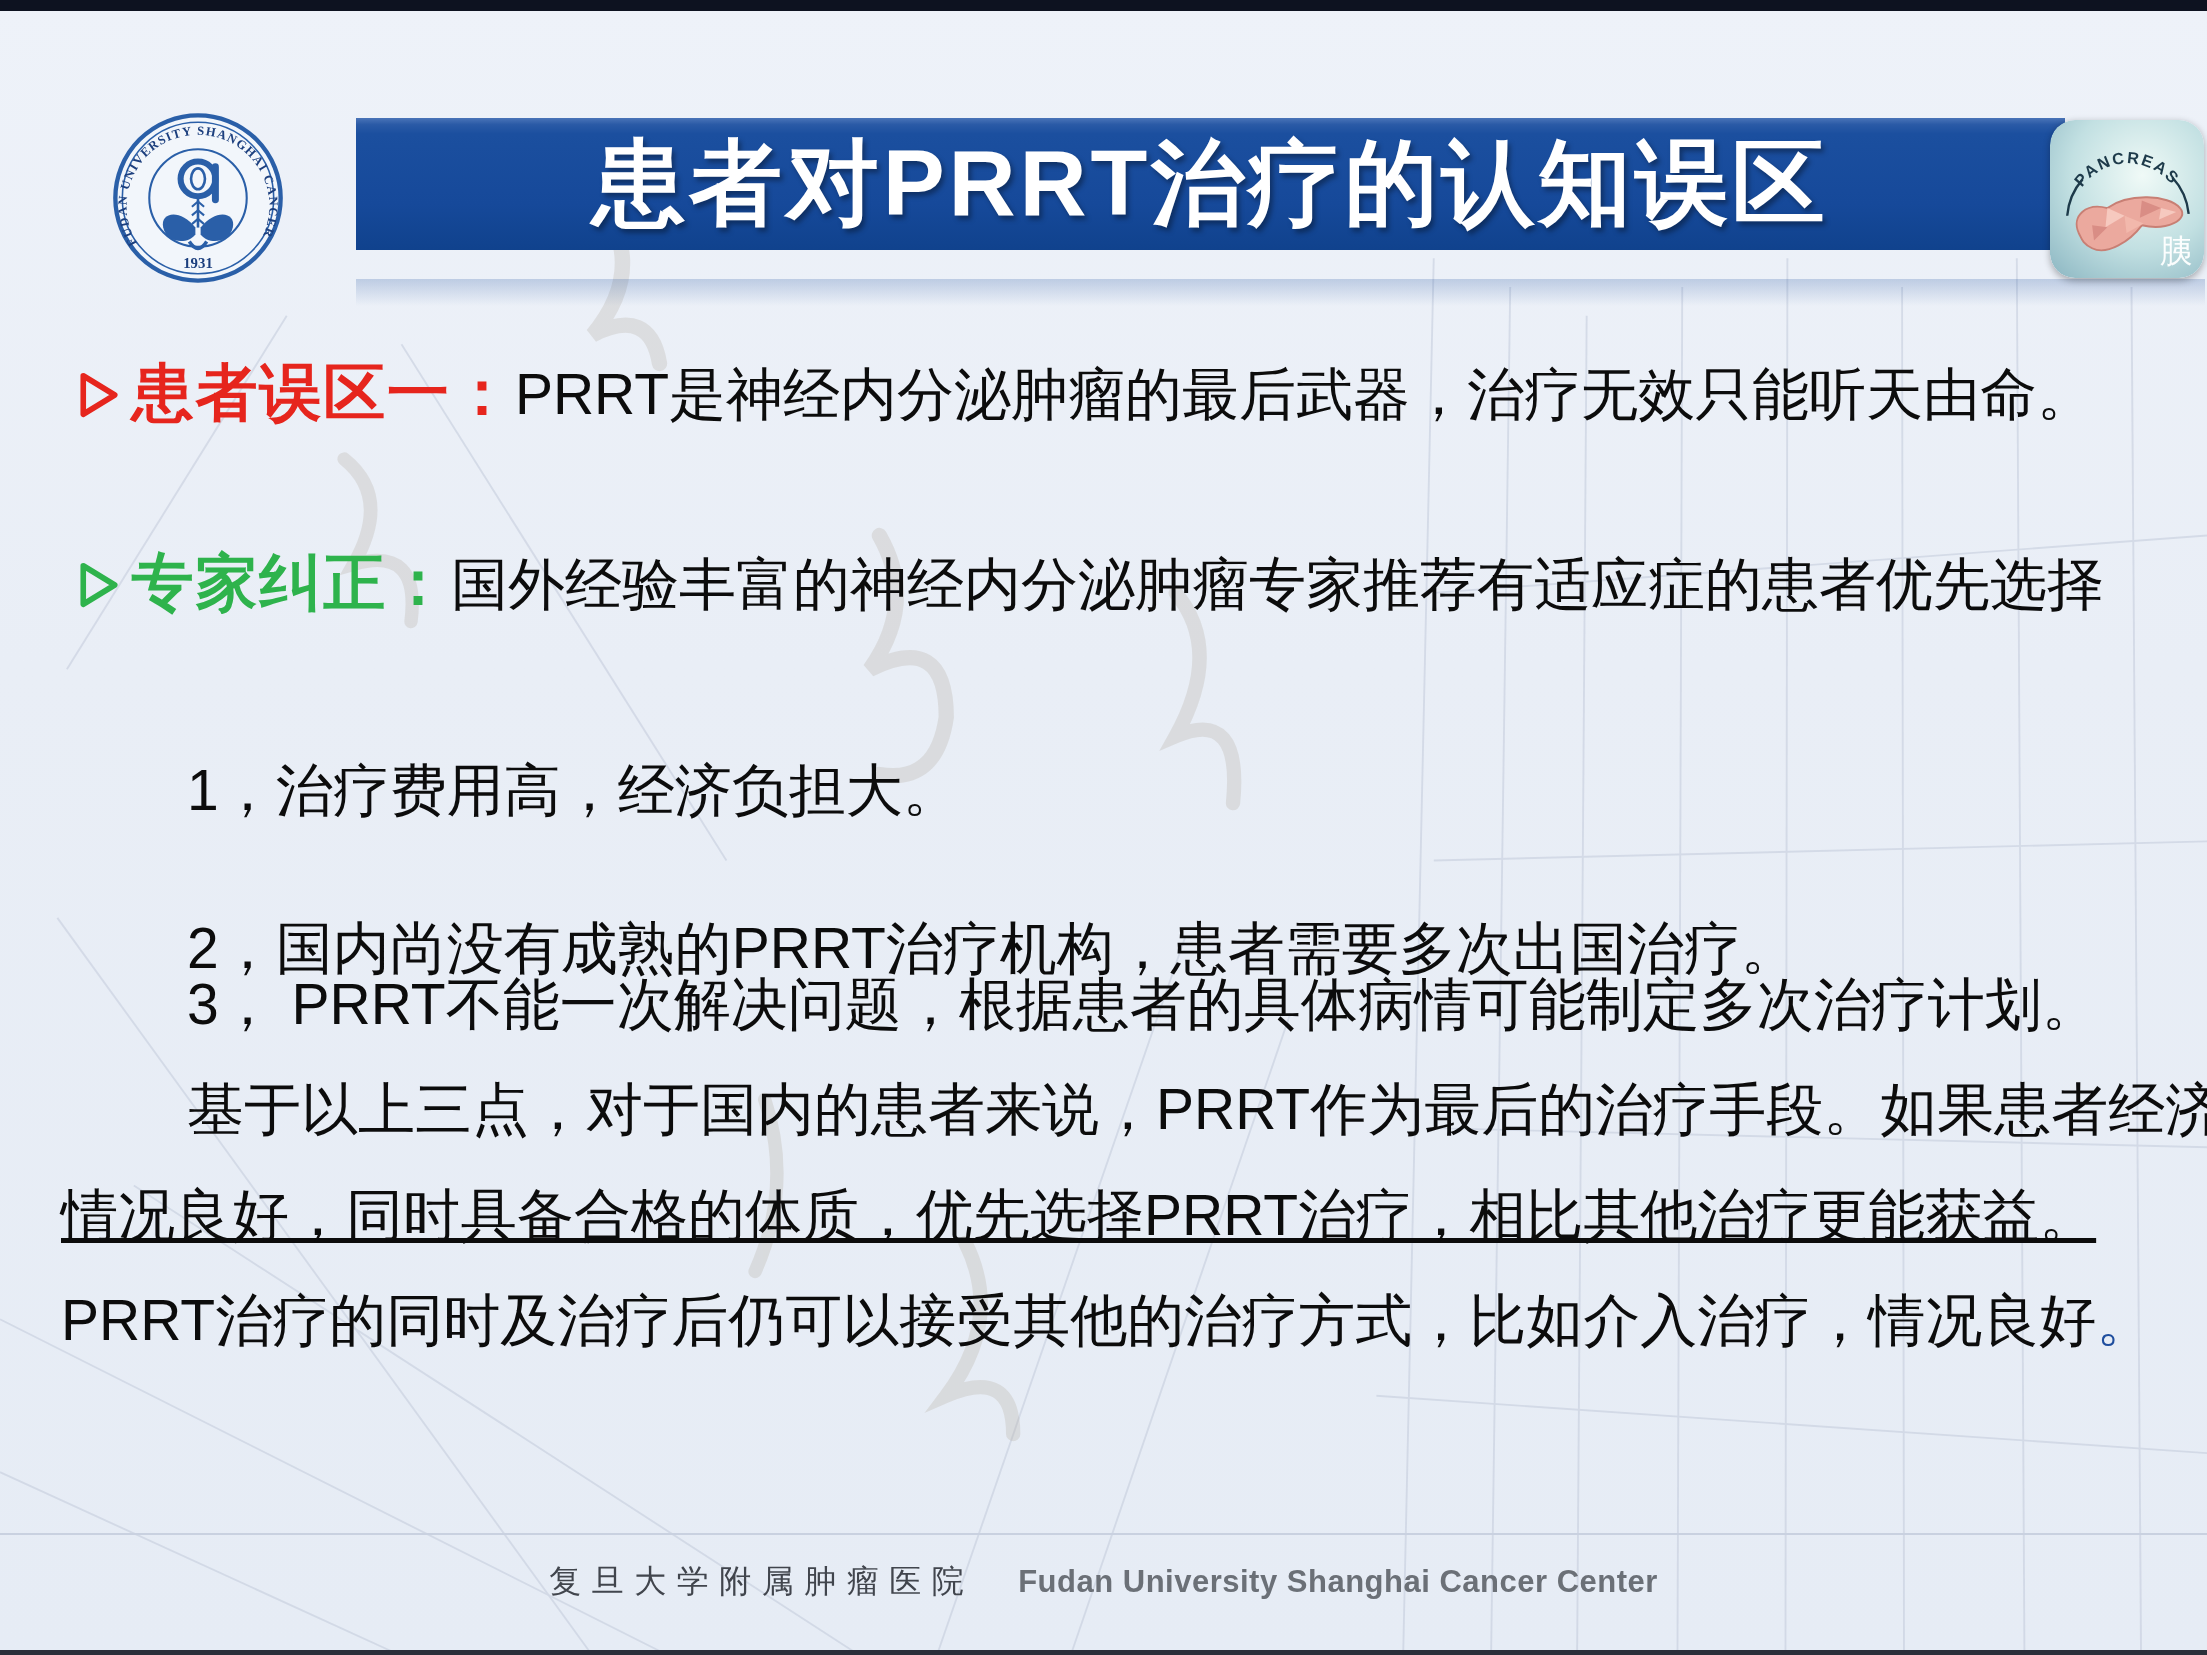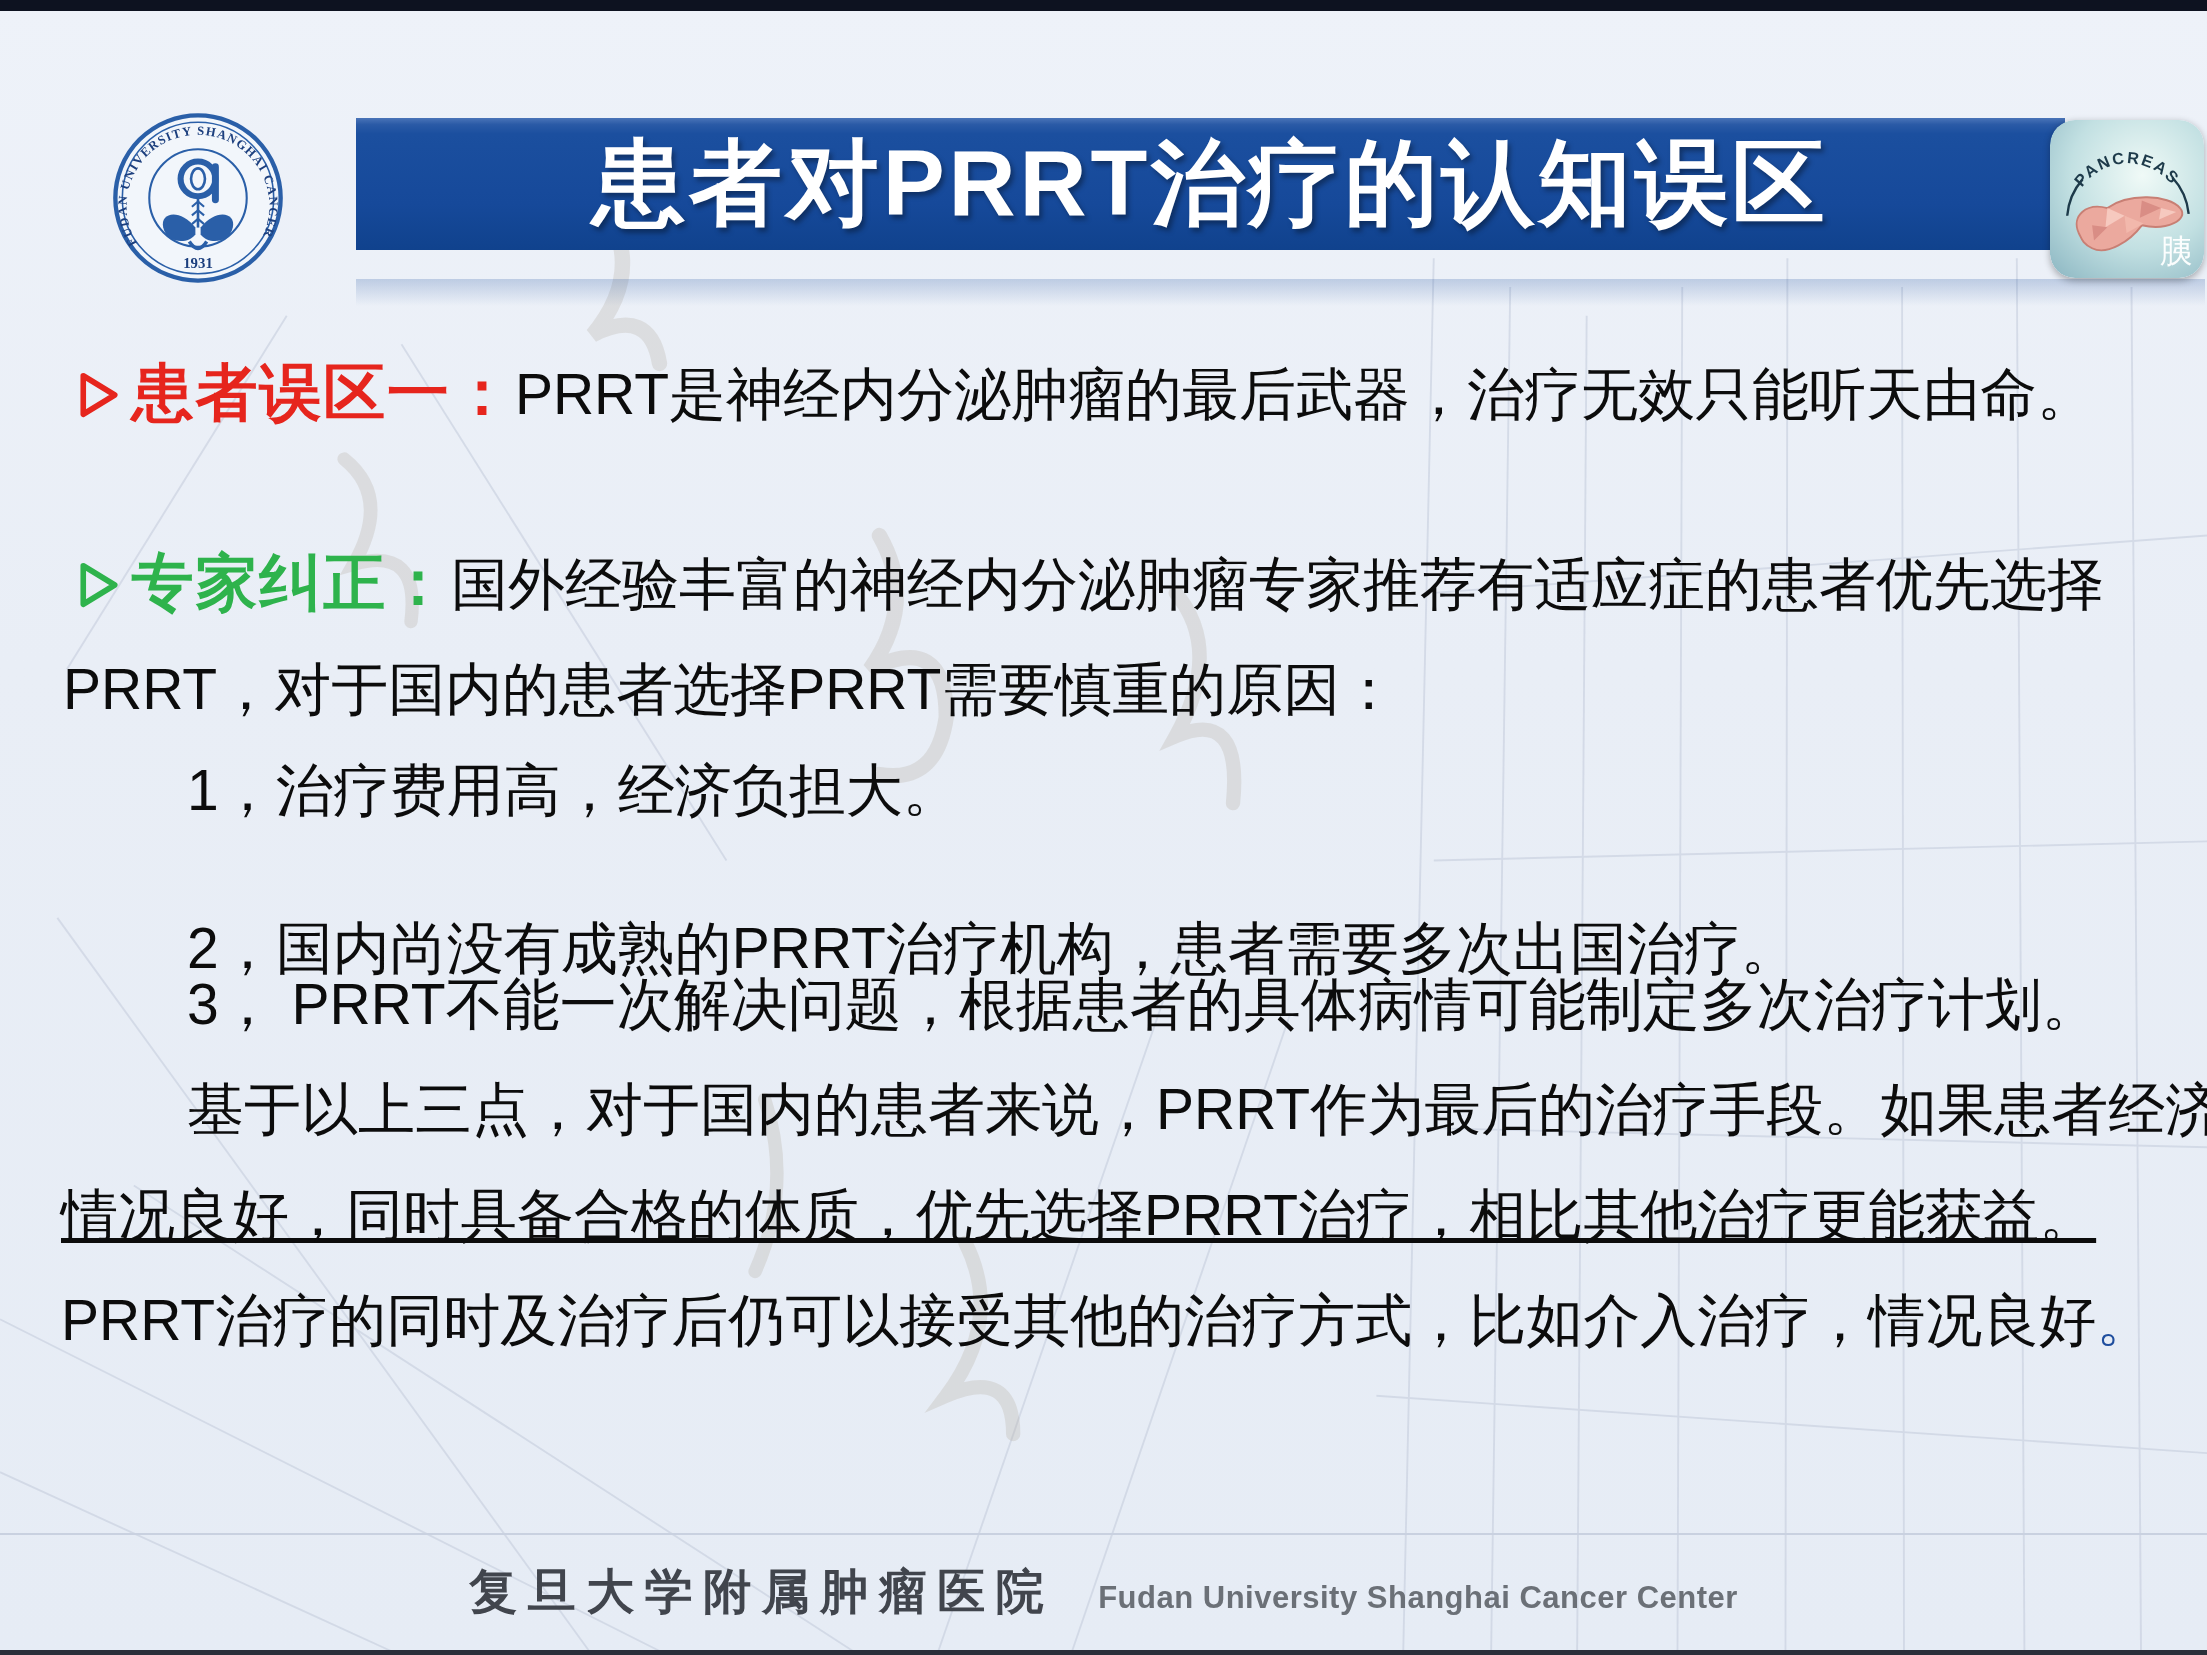--- a/index.html
+++ b/index.html
@@ -40,21 +40,21 @@
   .red{color:#e6251d;}
   .green{color:#2eb34c;}
   .lbl{font-size:62px;font-weight:800;letter-spacing:1.9px;}
   .period-blue{color:#1f4e9e;}
   
   .footer-divider{position:absolute;left:0;top:1533px;width:100%;height:1.9px;background:#c9d1e0;}
   .footer-row{
     position:absolute;left:0;top:1560px;width:100%;display:flex;justify-content:center;
     align-items:baseline;gap:44px;
   }
-  .footer-cn{font-size:48px;font-weight:700;letter-spacing:10.5px;color:#41454d;}
+  .footer-cn{font-size:32px;font-weight:400;letter-spacing:10.5px;color:#41454d;}
   .footer-en{font-size:31px;font-weight:600;color:#6b7077;letter-spacing:0.5px;}
 </style>
 </head>
 <body>
 
 <div class="slide">
 
   <svg class="watermark" viewBox="0 0 2309 1732">
     <g stroke="#c3cbdb" stroke-width="2" opacity="0.55" fill="none">
       <line x1="1500" y1="270" x2="1468" y2="1732"></line>
@@ -150,21 +150,20 @@
   </div>
 
   <div class="t-line" style="left:78px;top:328px;margin-top:28px;"><span class="bullet red"><svg viewBox="0 0 24 26">
           <path d="M3 2 L21 13 L3 24 Z"></path>
         </svg></span><span class="lbl red">患者误区一</span><span class="lbl red">：</span><span>PRRT是神经内分泌肿瘤的最后武器，治疗无效只能听天由命。</span></div>
 
   <div class="t-line" style="left:78px;top:546px;"><span class="bullet green"><svg viewBox="0 0 24 26">
           <path d="M3 2 L21 13 L3 24 Z"></path>
         </svg></span><span class="lbl green">专家纠正</span><span class="lbl green">：</span><span>国外经验丰富的神经内分泌肿瘤专家推荐有适应症的患者优先选择</span></div>
 
-  <div class="t-line" style="left:63px;top:655px;"><span>PRRT，对于国内的患者选择PRRT需要慎重的原因：</span></div>
 
   <div class="t-line" style="left:187px;top:756px;"><span>1，治疗费用高，经济负担大。</span></div>
 
   <div class="t-line" style="left:187px;top:914px;"><span>2，国内尚没有成熟的PRRT治疗机构，患者需要多次出国治疗。</span></div>
 
   <div class="t-line" style="left:187px;top:970px;"><span>3， PRRT不能一次解决问题，根据患者的具体病情可能制定多次治疗计划。</span></div>
 
   <div class="t-line" style="left:187px;top:1075px;"><span>基于以上三点，对于国内的患者来说，PRRT作为最后的治疗手段。如果患者经济</span></div>
 
   <div class="t-line" style="left:61px;top:1181px;text-decoration:underline;"><span>情况良好，同时具备合格的体质，优先选择PRRT治疗，相比其他治疗更能获益。</span></div>

